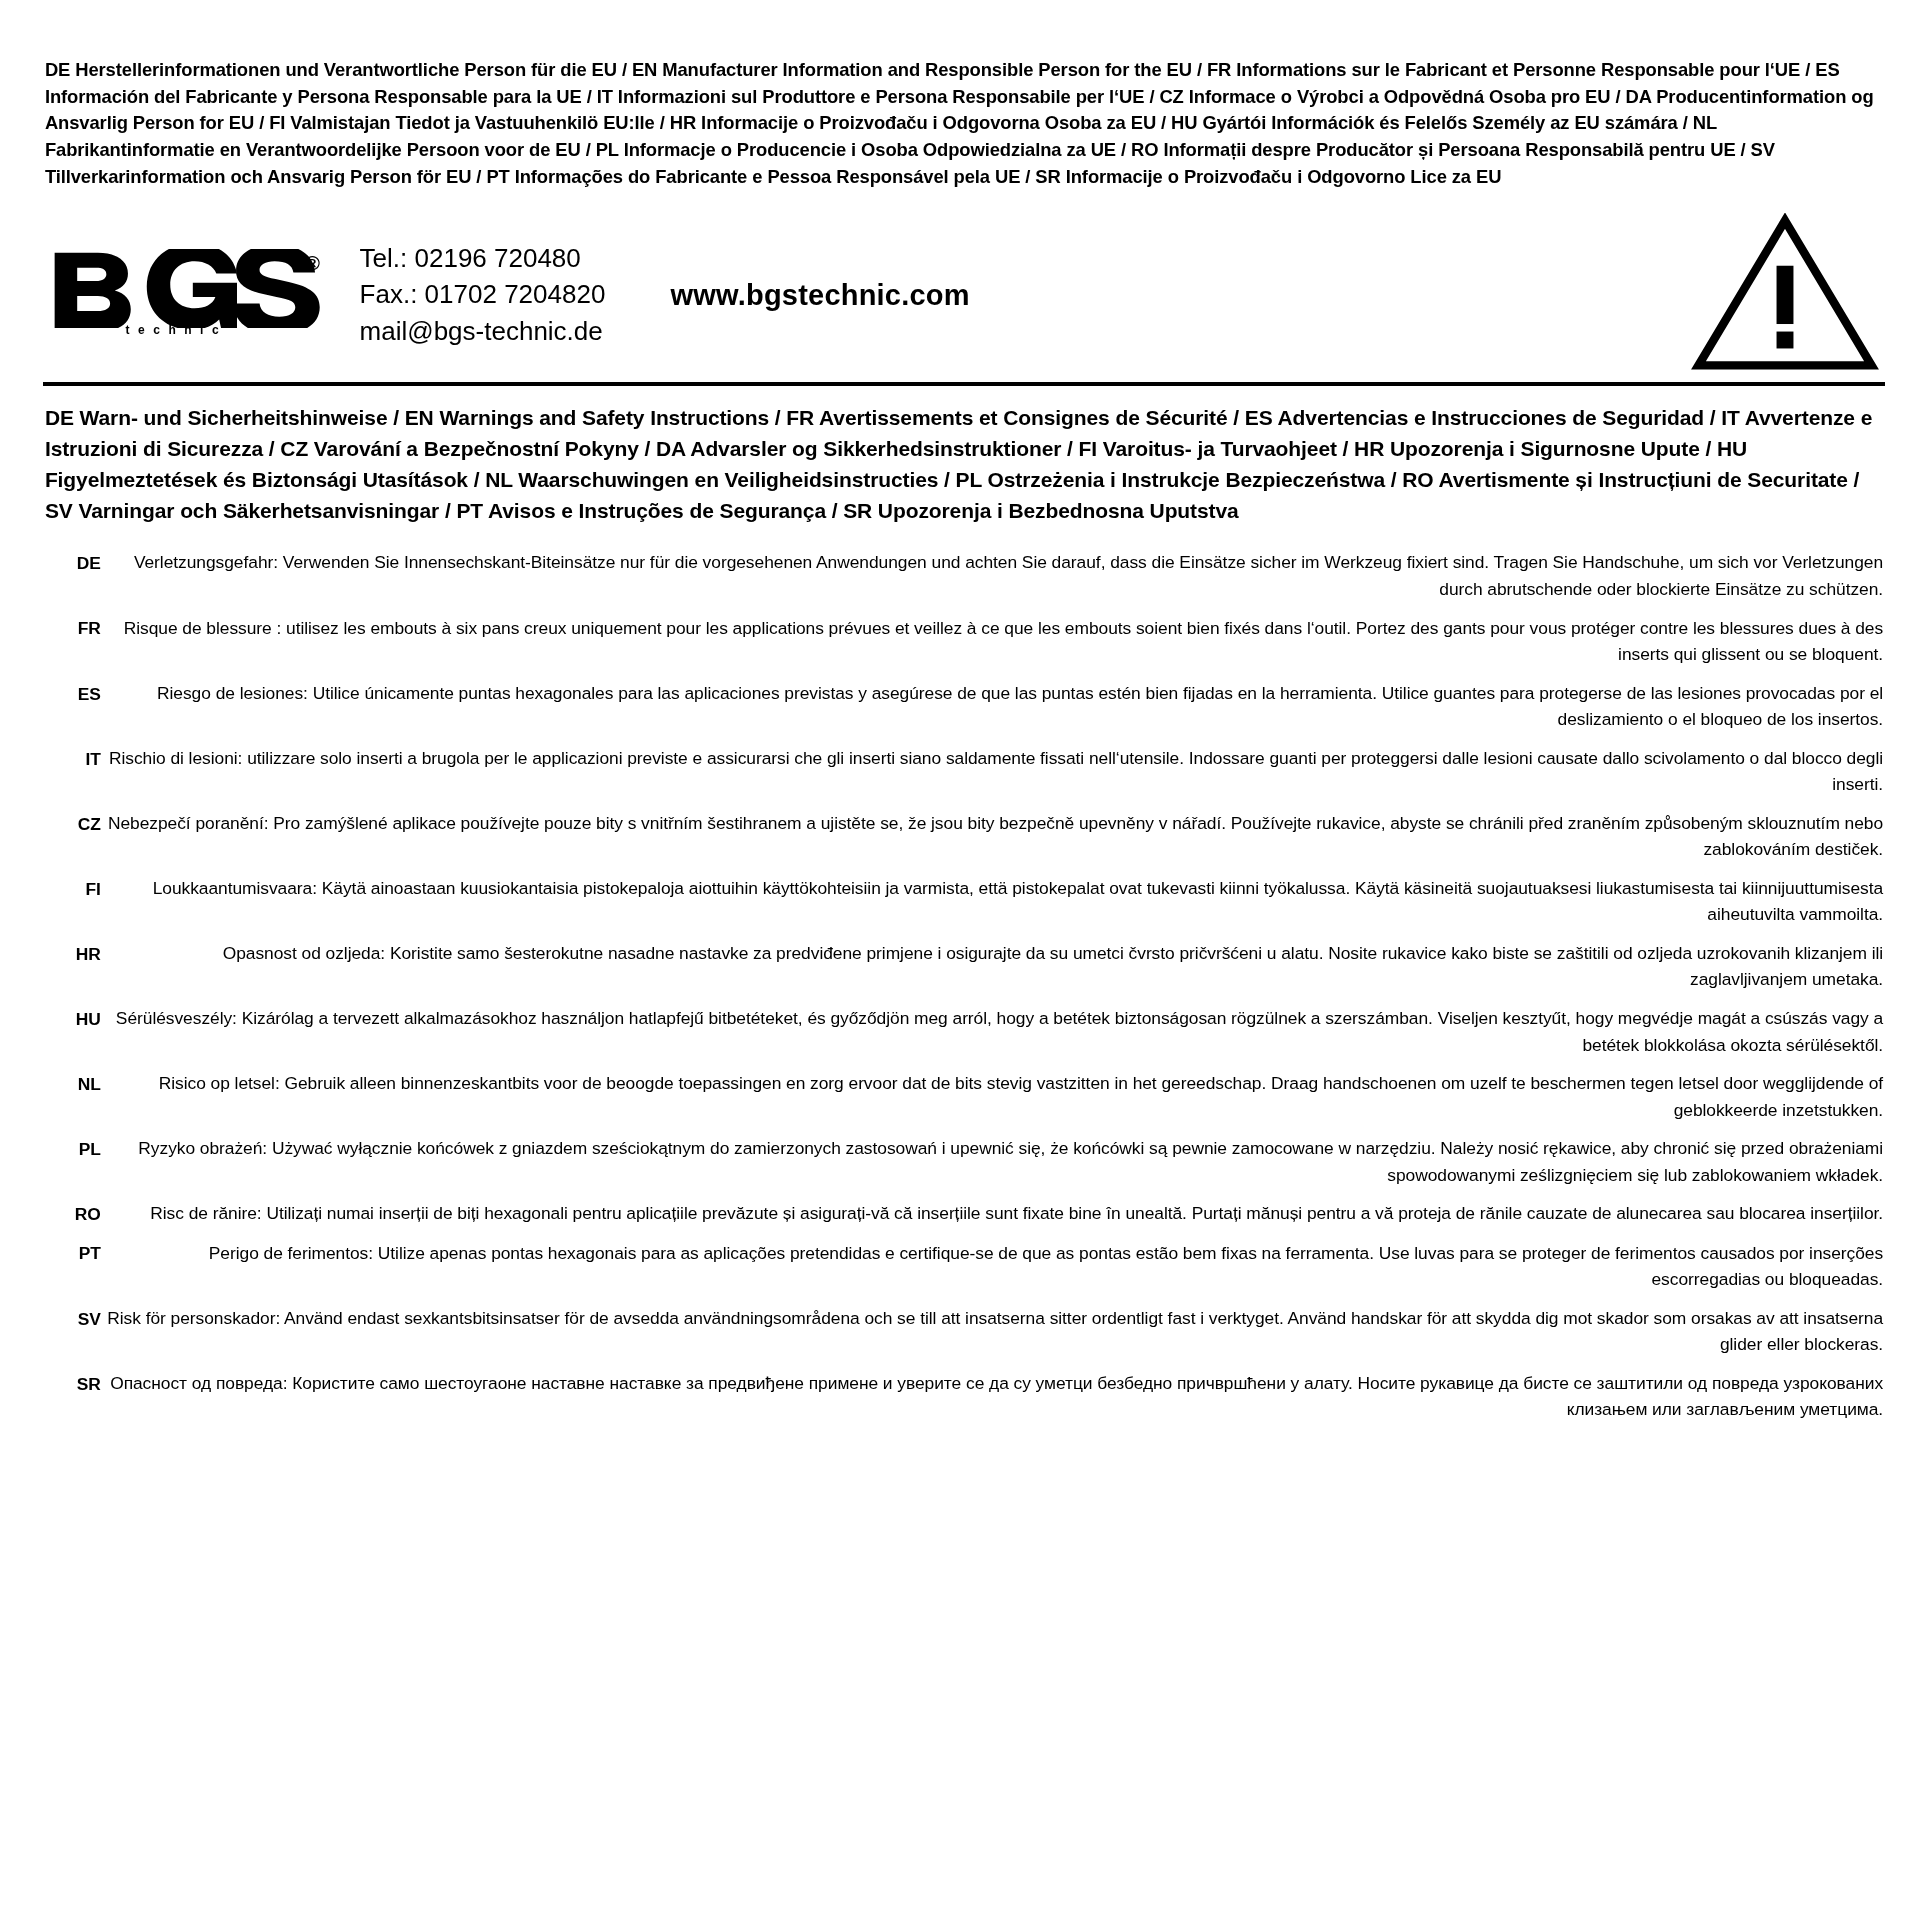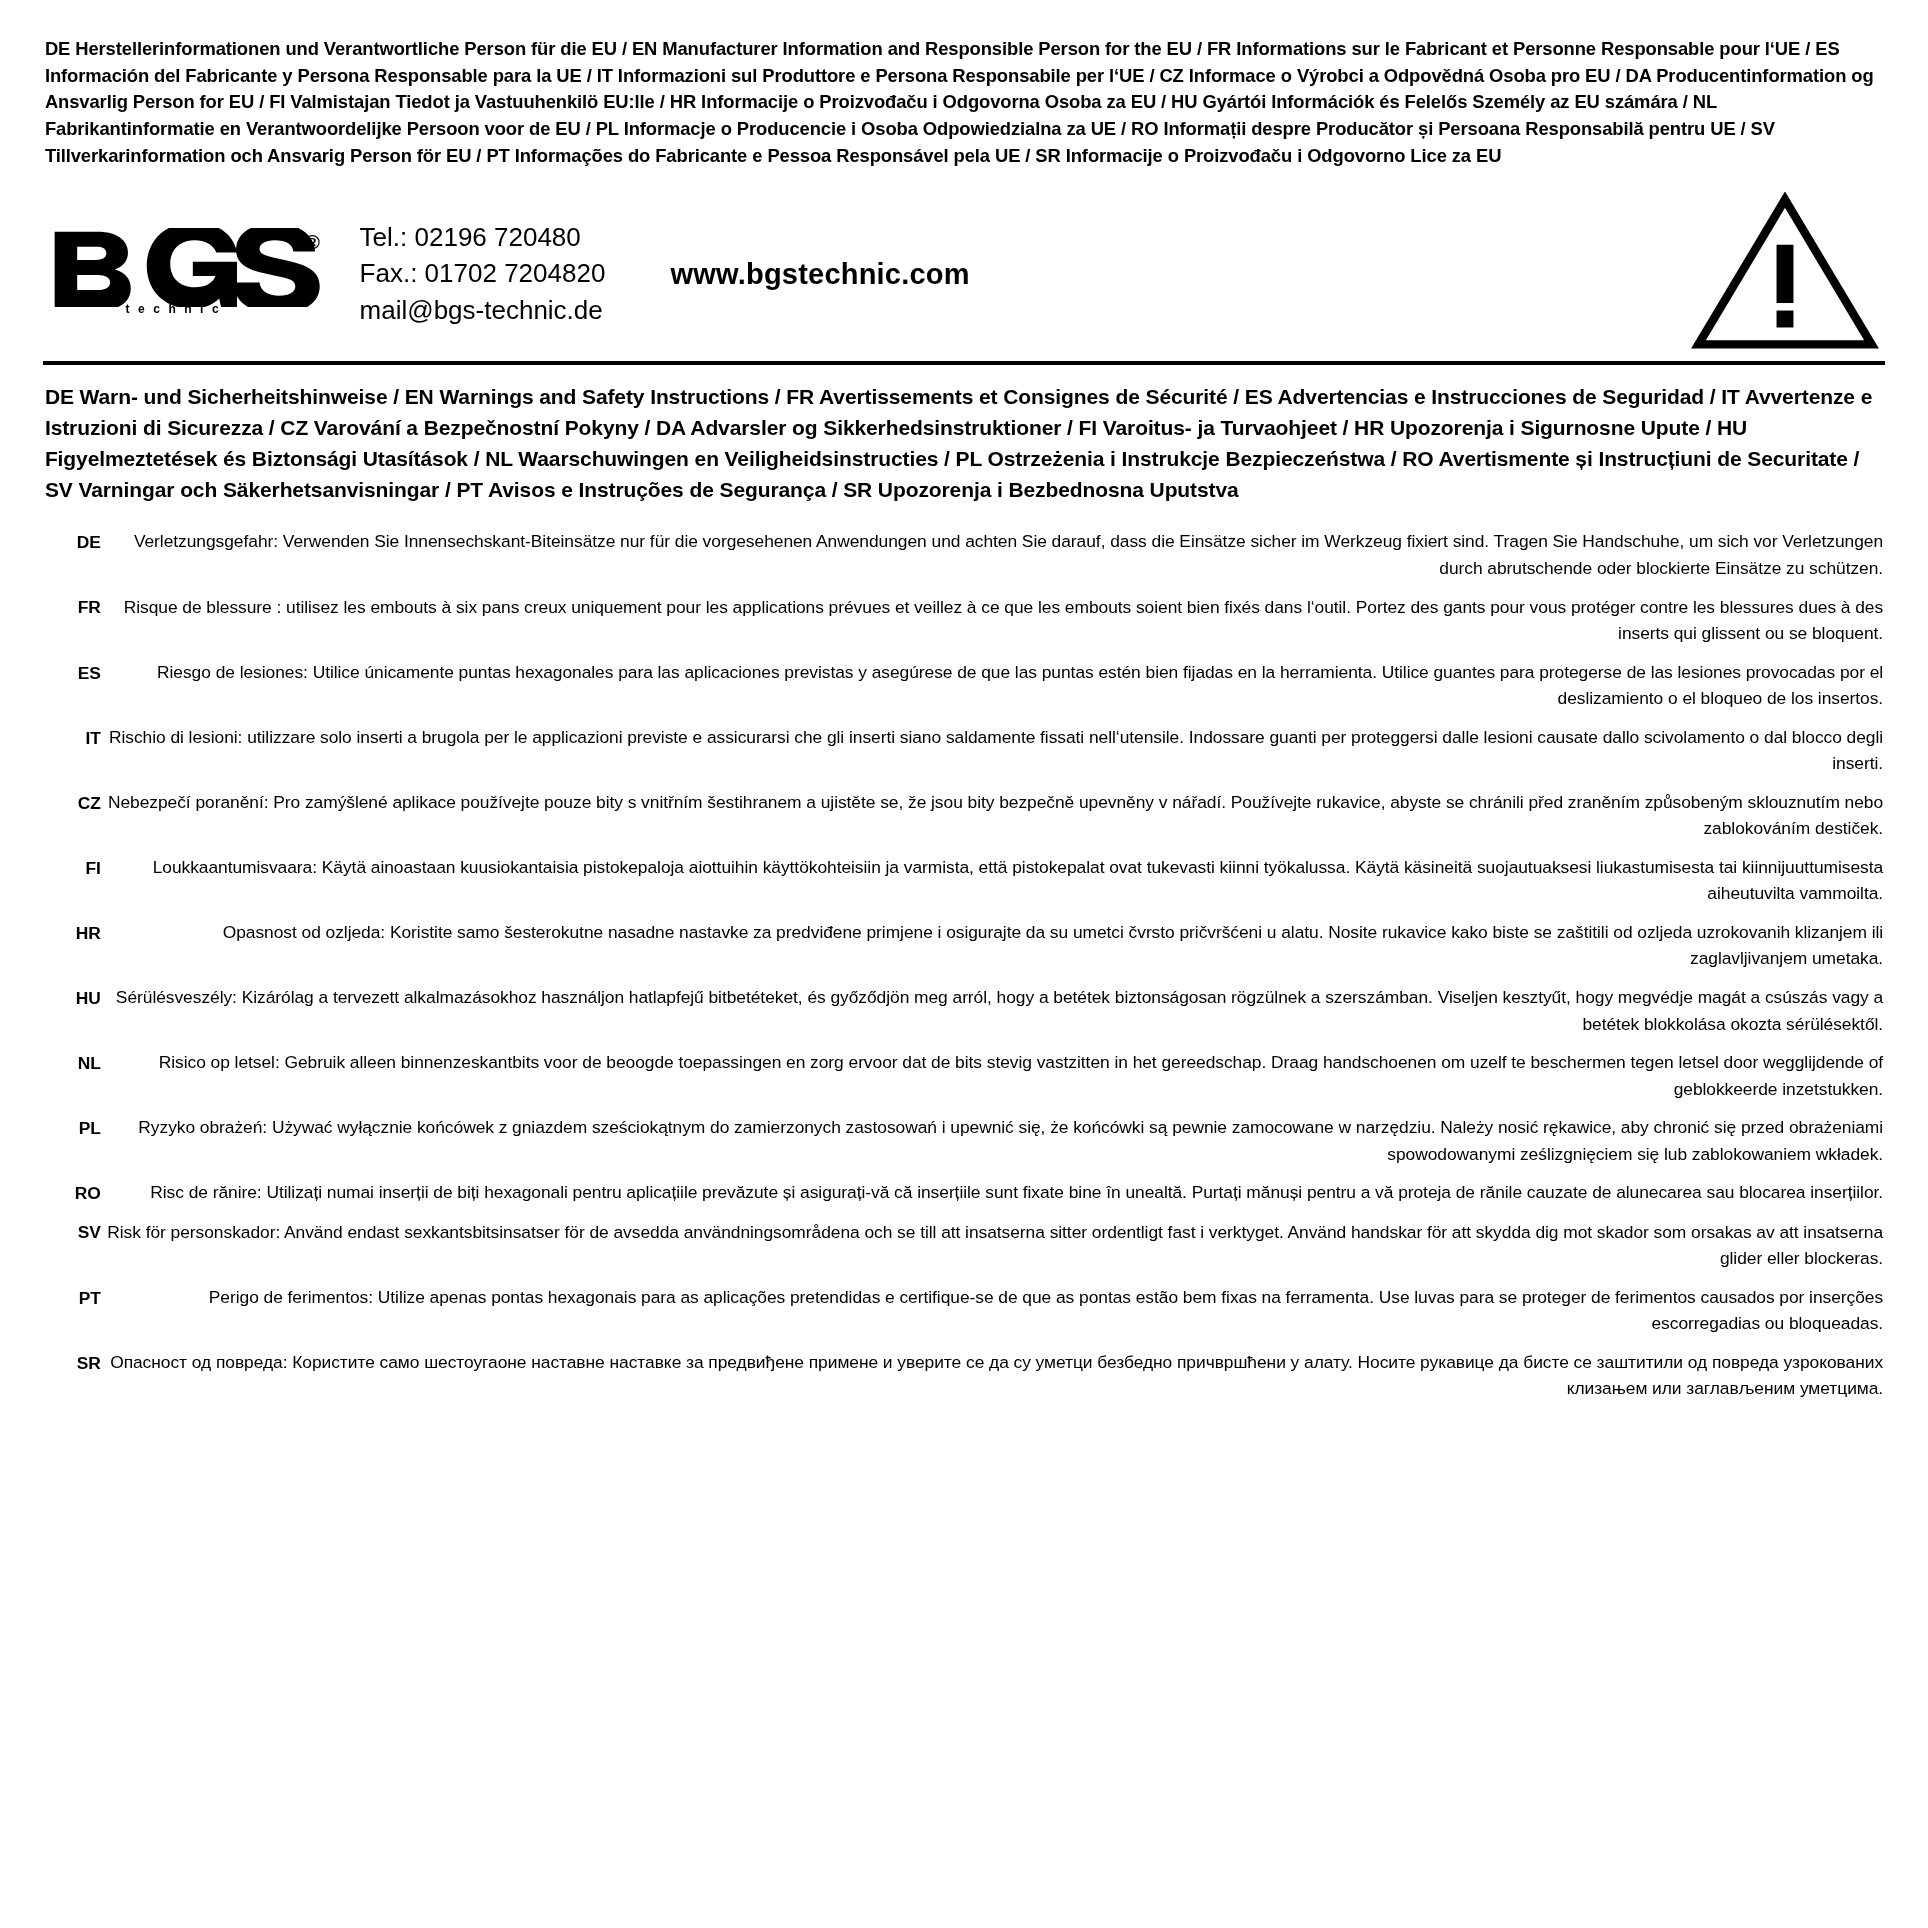--- a/index.html
+++ b/index.html
@@ -11,21 +11,21 @@
     width: 1928px;
     height: 1928px;
     font-family: "Liberation Sans", sans-serif;
     color: #000000;
     -webkit-font-smoothing: antialiased;
   }
   .page {
     width: 1928px;
     height: 1801px;
     box-sizing: border-box;
-    padding: 36px 43px 0 43px;
+    padding: 57px 43px 0 43px;
     position: relative;
   }
 
   
   .top-heading {
     font-size: 18.4px;
     font-weight: bold;
     line-height: 1.45;
     letter-spacing: -0.1px;
     text-align: left;
@@ -219,30 +219,30 @@
       <div class="lang-code">PL</div>
       <div class="lang-text">Ryzyko obrażeń: Używać wyłącznie końcówek z gniazdem sześciokątnym do zamierzonych zastosowań i upewnić się, że końcówki są pewnie zamocowane w narzędziu. Należy nosić rękawice, aby chronić się przed obrażeniami spowodowanymi ześlizgnięciem się lub zablokowaniem wkładek.</div>
     </div>
 
     <div class="lang-row">
       <div class="lang-code">RO</div>
       <div class="lang-text">Risc de rănire: Utilizați numai inserții de biți hexagonali pentru aplicațiile prevăzute și asigurați-vă că inserțiile sunt fixate bine în unealtă. Purtați mănuși pentru a vă proteja de rănile cauzate de alunecarea sau blocarea inserțiilor.</div>
     </div>
 
     <div class="lang-row">
+      <div class="lang-code">PT</div>
+      <div class="lang-text">Perigo de ferimentos: Utilize apenas pontas hexagonais para as aplicações pretendidas e certifique-se de que as pontas estão bem fixas na ferramenta. Use luvas para se proteger de ferimentos causados por inserções escorregadias ou bloqueadas.</div>
+    </div>
+
+    <div class="lang-row">
       <div class="lang-code">SV</div>
       <div class="lang-text">Risk för personskador: Använd endast sexkantsbitsinsatser för de avsedda användningsområdena och se till att insatserna sitter ordentligt fast i verktyget. Använd handskar för att skydda dig mot skador som orsakas av att insatserna glider eller blockeras.</div>
     </div>
 
     <div class="lang-row">
-      <div class="lang-code">PT</div>
-      <div class="lang-text">Perigo de ferimentos: Utilize apenas pontas hexagonais para as aplicações pretendidas e certifique-se de que as pontas estão bem fixas na ferramenta. Use luvas para se proteger de ferimentos causados por inserções escorregadias ou bloqueadas.</div>
-    </div>
-
-    <div class="lang-row">
       <div class="lang-code">SR</div>
       <div class="lang-text">Опасност од повреда: Користите само шестоугаоне наставне наставке за предвиђене примене и уверите се да су уметци безбедно причвршћени у алату. Носите рукавице да бисте се заштитили од повреда узрокованих клизањем или заглављеним уметцима.</div>
     </div>
 
   </div>
 
 </div>
 
 
 </body></html>

